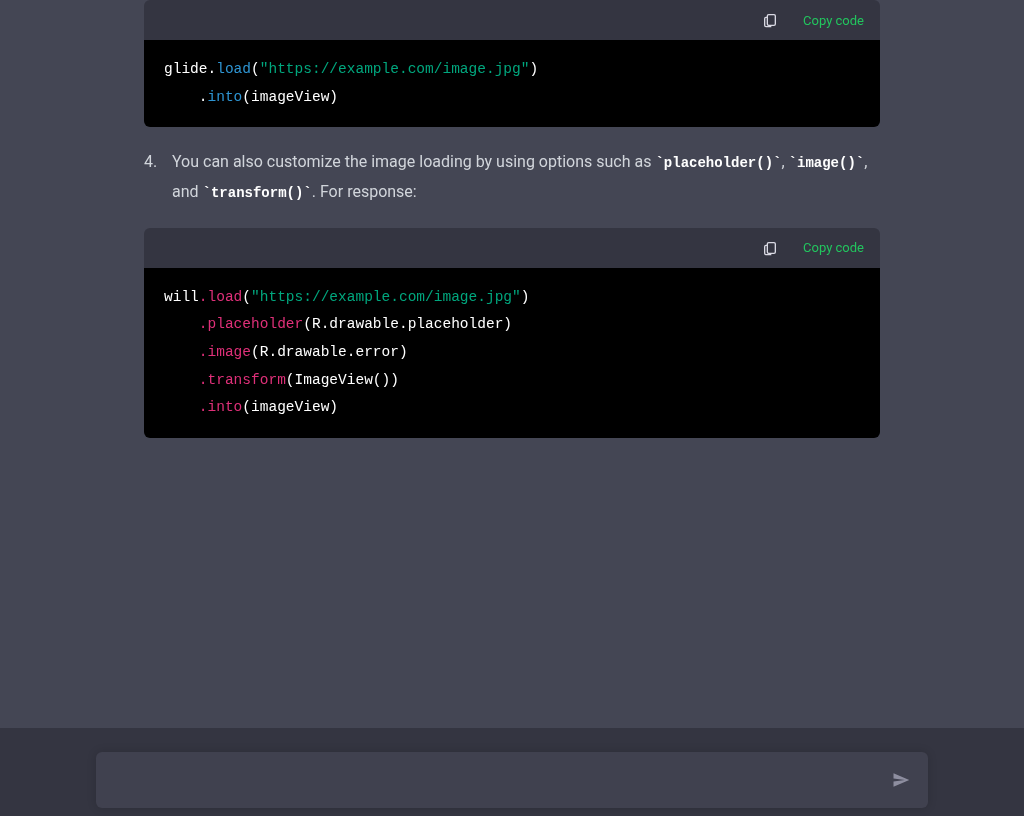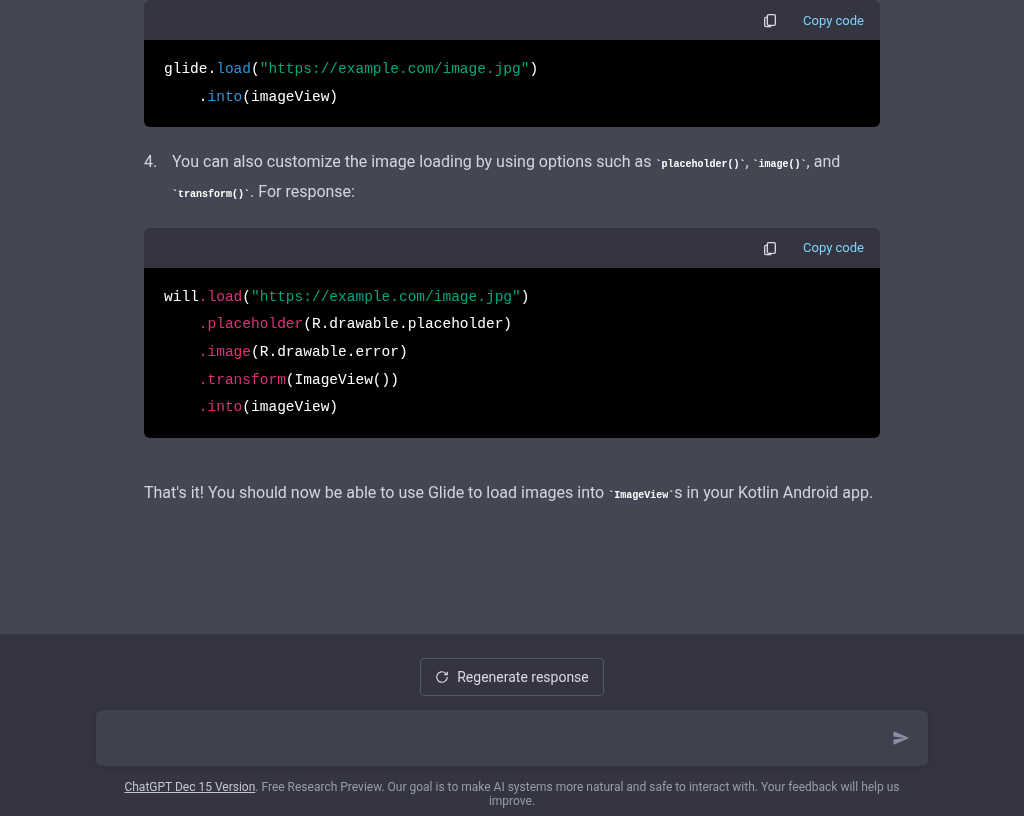--- a/index.html
+++ b/index.html
@@ -32,21 +32,21 @@
       display: flex;
       justify-content: flex-end;
       align-items: center;
       padding: 8px 16px;
       height: 40px;
     }
     .copy-btn {
       display: flex;
       align-items: center;
       gap: 25px;
-      color: #7dd3fc;
+      color: #22c55e;
       font-size: 13px;
       cursor: pointer;
       background: none;
       border: none;
       font-family: inherit;
     }
     .clipboard-icon {
       width: 16px;
       height: 16px;
       stroke: #d9d9e3;
@@ -72,21 +72,21 @@
       line-height: 1.9;
       color: #d1d5db;
     }
     .list-number {
       min-width: 28px;
       color: #d1d5db;
     }
     .inline-code {
       font-family: "Consolas", "Monaco", "Courier New", monospace;
       font-weight: 700;
-      font-size: 10px;
+      font-size: 14px;
       color: #ffffff;
     }
     .closing-text {
       font-size: 16px;
       line-height: 1.9;
       color: #d1d5db;
       margin-top: 40px;
     }
     .bottom-area {
       position: absolute;
@@ -209,43 +209,28 @@
           <span>Copy code</span>
         </button>
       </div>
       <div class="code-body"><span>will</span><span class="tok-keyword">.</span><span class="tok-keyword">load</span><span>(</span><span class="tok-string">"https://example.com/image.jpg"</span><span>)</span>
 <span>    </span><span class="tok-keyword">.</span><span class="tok-keyword">placeholder</span><span>(R.drawable.placeholder)</span>
 <span>    </span><span class="tok-keyword">.</span><span class="tok-keyword">image</span><span>(R.drawable.error)</span>
 <span>    </span><span class="tok-keyword">.</span><span class="tok-keyword">transform</span><span>(ImageView())</span>
 <span>    </span><span class="tok-keyword">.</span><span class="tok-keyword">into</span><span>(imageView)</span></div>
     </div>
 
-    <div class="closing-text">
-      <span>That's it! You should now be able to use Glide to load images into </span><span class="inline-code">`ImageView`</span><span>s in your Kotlin Android app.</span>
-    </div>
 
   </div>
 </div>
 
 <div class="bottom-area">
   <div class="bottom-inner">
-    <div class="regen-wrap">
-      <button class="regen-btn">
-        <svg class="refresh-icon" viewBox="0 0 24 24">
-          <path d="M21 12a9 9 0 1 1-3-6.7L21 8"></path>
-          <polyline points="21 3 21 8 16 8"></polyline>
-        </svg>
-        <span>Regenerate response</span>
-      </button>
-    </div>
     <div class="input-row">
       <textarea class="chat-input" placeholder="" style=""></textarea>
       <button class="send-btn">
         <svg class="send-icon" viewBox="0 0 24 24">
           <path d="M2 21l21-9L2 3v7l15 2-15 2v7z"></path>
         </svg>
       </button>
     </div>
-    <div class="footer-text">
-      <span class="footer-link">ChatGPT Dec 15 Version</span><span>. Free Research Preview. Our goal is to make AI systems more natural and safe to interact with. Your feedback will help us improve.</span>
-    </div>
   </div>
 </div>
 
 </body></html>

